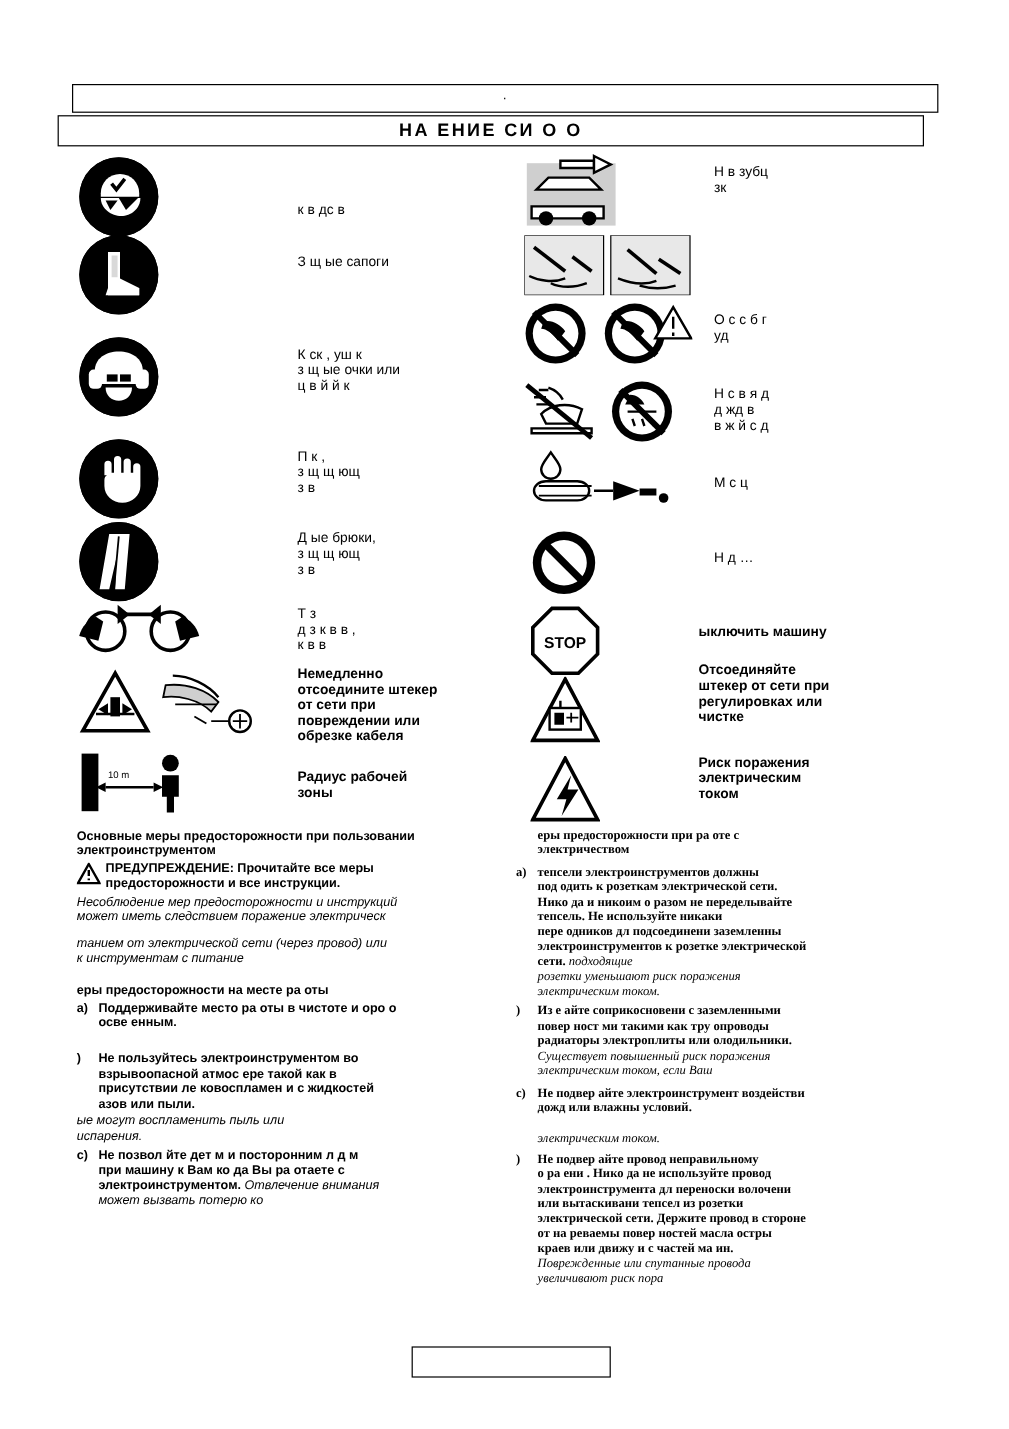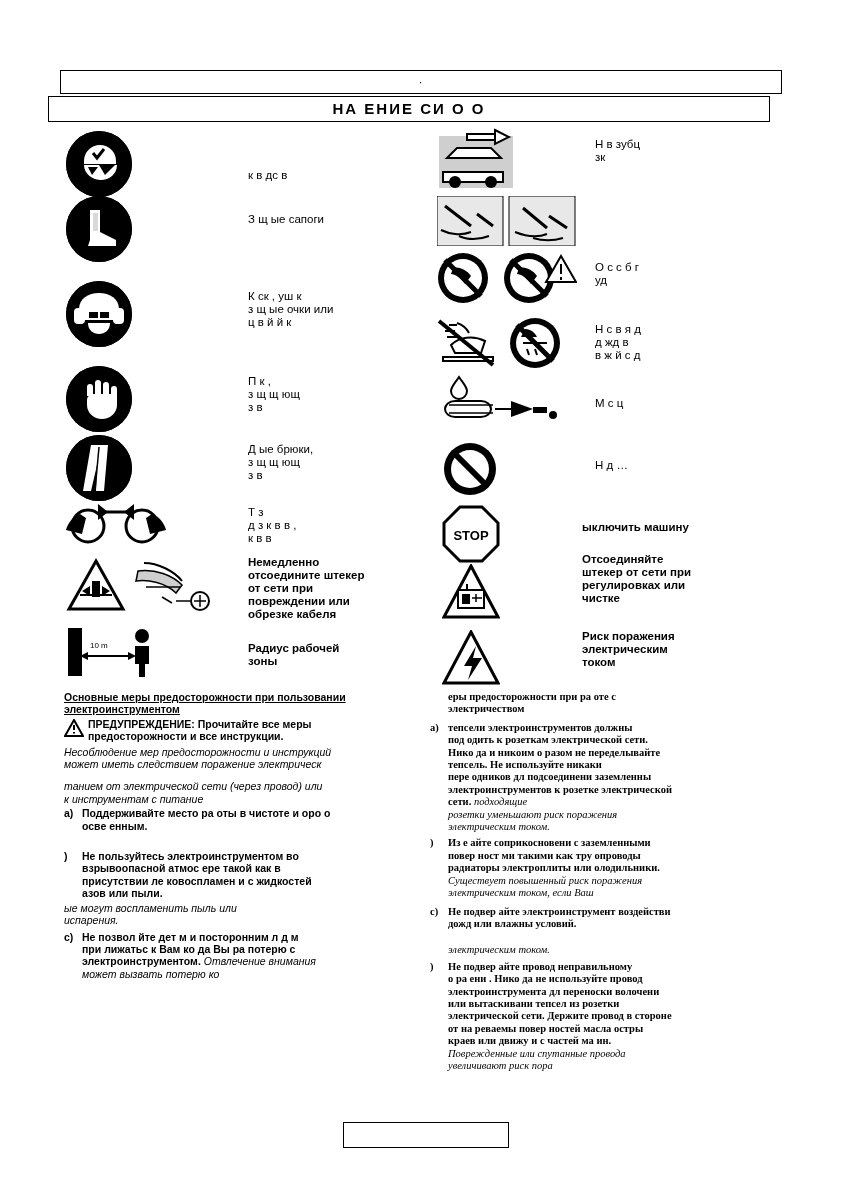--- a/index.html
+++ b/index.html
@@ -283,62 +283,63 @@
     <svg width="58" height="56" viewBox="0 0 58 56">
       <path d="M29 2L56 53H2z" fill="#fff" stroke="#000" stroke-width="3"></path>
       <path d="M34 16l-12 20h8l-4 14 14-22h-9z" fill="#000"></path>
     </svg>
   </div>
   <div class="ptext b" style="left:582px;top:630px;width:200px;white-space:pre-line;">Риск поражения
 электрическим
 током</div>
 
   <div class="col" style="left:64px;top:691px;width:345px;">
-    <p class="hdr" style="white-space:pre-line;text-decoration:underline;">Основные меры предосторожности при пользовании
+    <p class="hdr" style="white-space:pre-line;">Основные меры предосторожности при пользовании
 электроинструментом</p>
 
     <div class="warnrow" style="margin-top:2px;">
       <span class="tri">
         <svg width="20" height="18" viewBox="0 0 20 18">
           <path d="M10 1l9 16H1z" fill="#fff" stroke="#000" stroke-width="2"></path>
           <path d="M10 6v5M10 13v1.5" stroke="#000" stroke-width="2"></path>
         </svg>
       </span>
       <p class="bold" style="white-space:pre-line;">ПРЕДУПРЕЖДЕНИЕ: Прочитайте все меры
 предосторожности и все инструкции.</p>
     </div>
 
     <p class="ital" style="white-space:pre-line;margin-top:3px;">Несоблюдение мер предосторожности и инструкций
 может иметь следствием поражение электрическ</p>
 
 
     <p class="ital" style="white-space:pre-line;margin-top:10px;">   танием от электрической сети (через провод) или
 к инструментам с питание</p>
 
+    <p class="hdr" style="white-space:pre-line;margin-top:14px;">  еры предосторожности на месте ра  оты</p>
 
     <div class="li" style="margin-top:2px;">
       <span class="mk bold">a)</span>
       <span class="bold" style="white-space:pre-line;">Поддерживайте место ра  оты в чистоте и  оро  о
 осве  енным.</span>
     </div>
 
     <div class="li" style="margin-top:18px;">
       <span class="mk bold"> )</span>
       <span class="bold" style="white-space:pre-line;">Не пользуйтесь электроинструментом во
 взрывоопасной атмос  ере такой как в
 присутствии ле  ковоспламен     и с жидкостей
   азов или пыли.</span>
       <div class="ital" style="white-space:pre-line;margin-top:2px;margin-left:-18px;">            ые могут воспламенить пыль или
 испарения.</div>
     </div>
 
     <div class="li" style="margin-top:4px;">
       <span class="mk bold">c)</span>
       <span class="bold" style="white-space:pre-line;">Не позвол  йте дет  м и посторонним л  д м
-при  лижатьс  к Вам ко да Вы ра  потерю с
+при  машину  к Вам ко да Вы ра  отаете с
 электроинструментом.</span>
       <span class="ital" style="white-space:pre-line;">Отвлечение внимания
 может вызвать потерю ко</span>
     </div>
   </div>
 
   <div class="col" style="left:430px;top:691px;width:350px;font-family:Liberation Serif, serif;">
     <p class="hdr" style="white-space:pre-line;margin-left:18px;">  еры предосторожности при ра  оте с
 электричеством</p>
 

